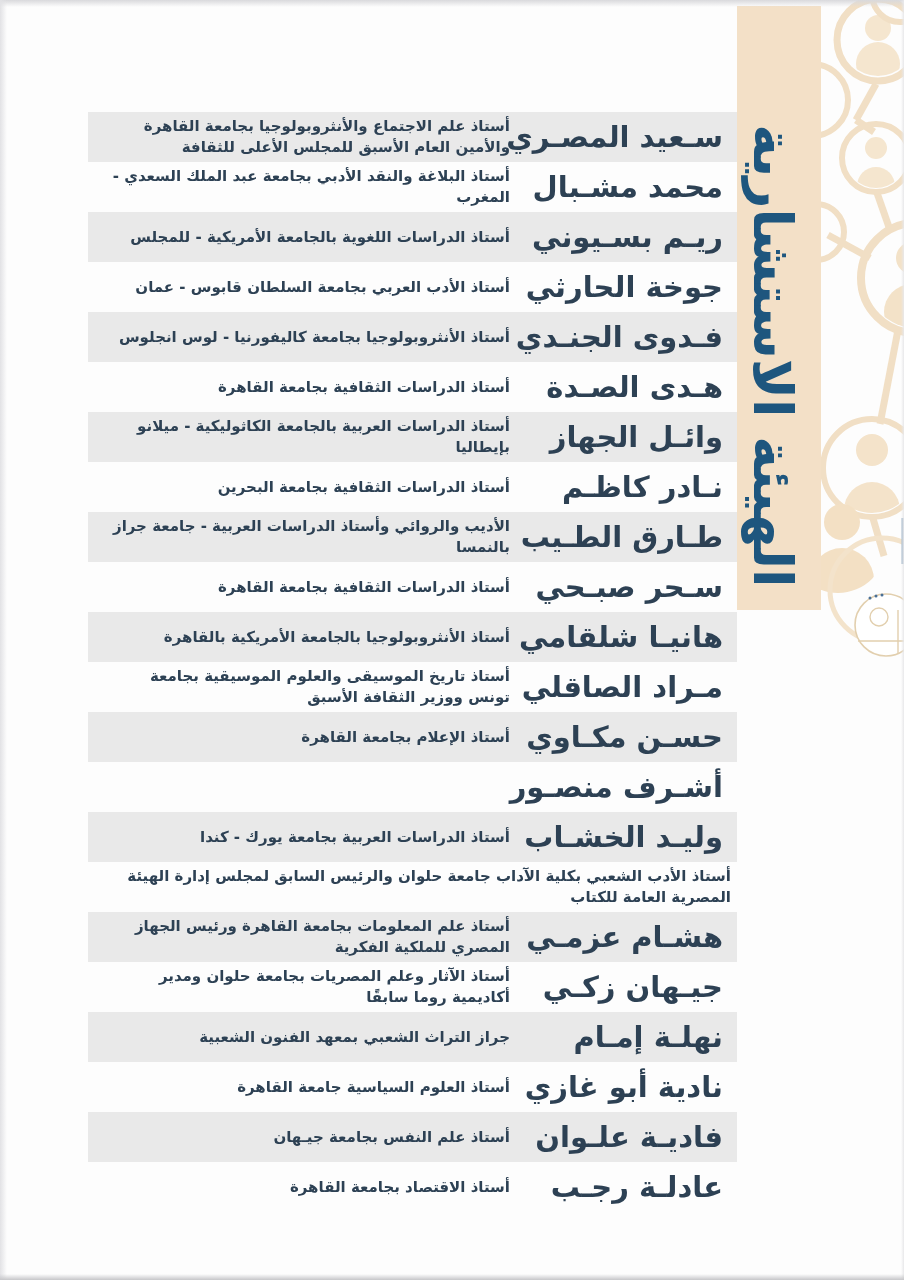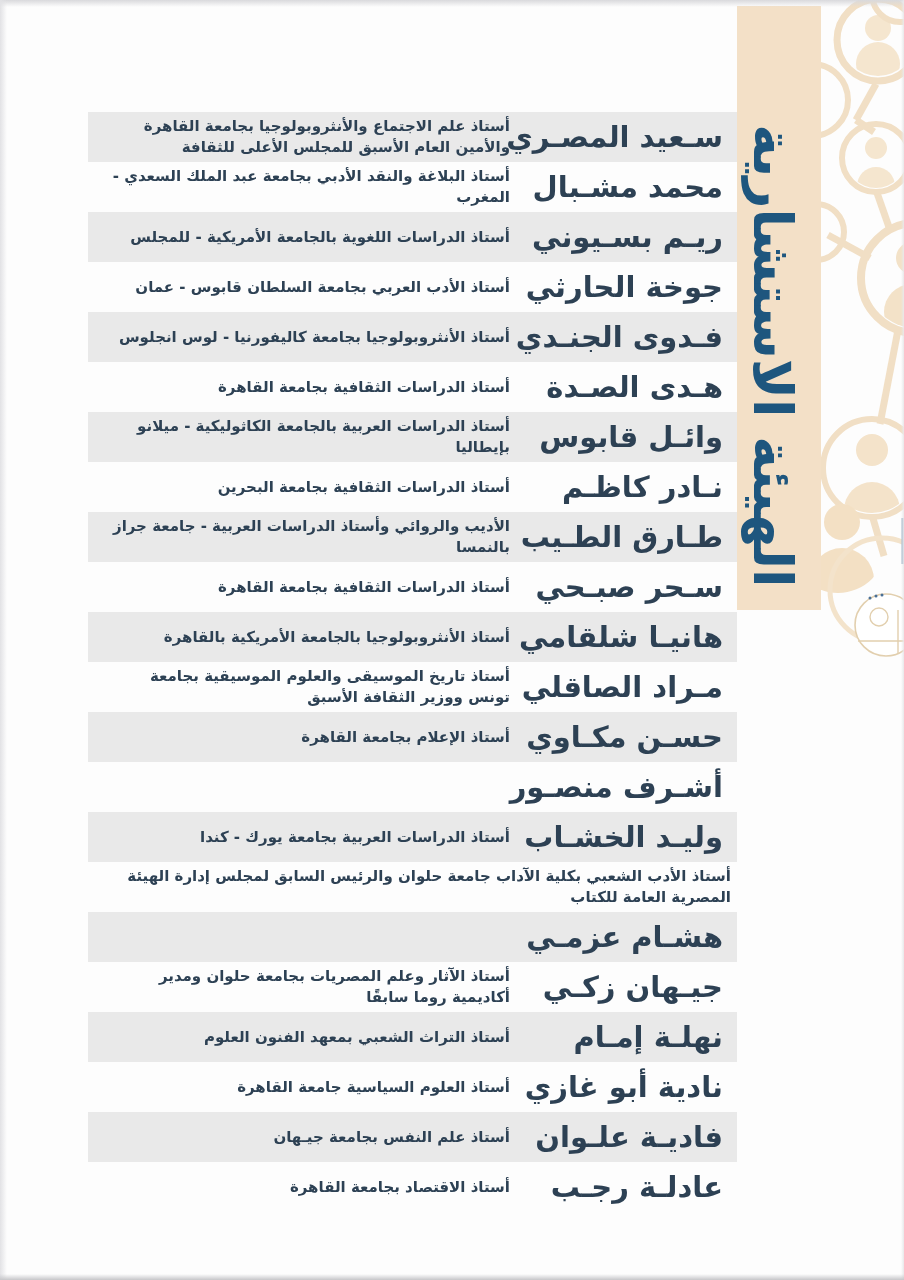--- a/index.html
+++ b/index.html
@@ -171,21 +171,21 @@
     <div class="name">فـدوى الجنـدي</div>
     <div class="role">أستاذ الأنثروبولوجيا بجامعة كاليفورنيا - لوس انجلوس</div>
   </div>
 
   <div class="row">
     <div class="name">هـدى الصـدة</div>
     <div class="role">أستاذ الدراسات الثقافية بجامعة القاهرة</div>
   </div>
 
   <div class="row shaded">
-    <div class="name">وائـل قابوس</div>
+    <div class="name">وائـل الجهاز</div>
     <div class="role">أستاذ الدراسات العربية بالجامعة الكاثوليكية - ميلانو بإيطاليا</div>
   </div>
 
   <div class="row">
     <div class="name">نـادر كاظـم</div>
     <div class="role">أستاذ الدراسات الثقافية بجامعة البحرين</div>
   </div>
 
   <div class="row shaded">
     <div class="name">طـارق الطـيب</div>
@@ -220,30 +220,31 @@
     <div class="name">وليـد الخشـاب</div>
     <div class="role">أستاذ الدراسات العربية بجامعة يورك - كندا</div>
   </div>
 
   <div class="row">
     <div class="role">أستاذ الأدب الشعبي بكلية الآداب جامعة حلوان والرئيس السابق لمجلس إدارة الهيئة المصرية العامة للكتاب</div>
   </div>
 
   <div class="row shaded">
     <div class="name">هشـام عزمـي</div>
+    <div class="role">أستاذ علم المعلومات بجامعة القاهرة ورئيس الجهاز المصري للملكية الفكرية</div>
   </div>
 
   <div class="row">
     <div class="name">جيـهان زكـي</div>
     <div class="role">أستاذ الآثار وعلم المصريات بجامعة حلوان ومدير أكاديمية روما سابقًا</div>
   </div>
 
   <div class="row shaded">
     <div class="name">نهلـة إمـام</div>
-    <div class="role">أستاذ التراث الشعبي بمعهد الفنون العلوم</div>
+    <div class="role">جراز التراث الشعبي بمعهد الفنون الشعبية</div>
   </div>
 
   <div class="row">
     <div class="name">نادية أبو غازي</div>
     <div class="role">أستاذ العلوم السياسية جامعة القاهرة</div>
   </div>
 
   <div class="row shaded">
     <div class="name">فاديـة علـوان</div>
     <div class="role">أستاذ علم النفس بجامعة جيـهان</div>

